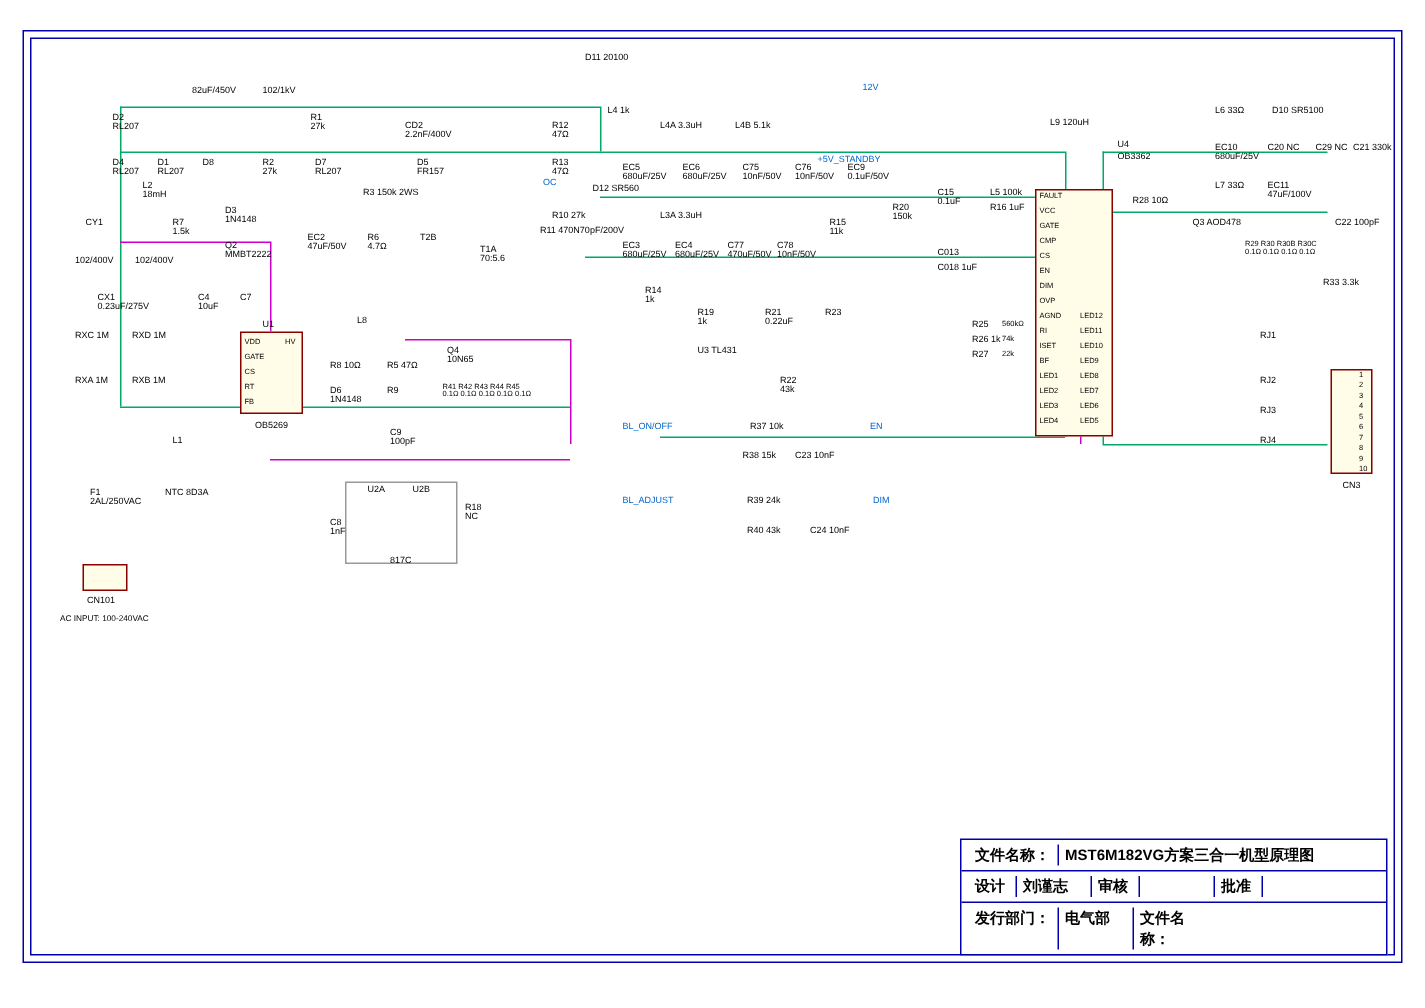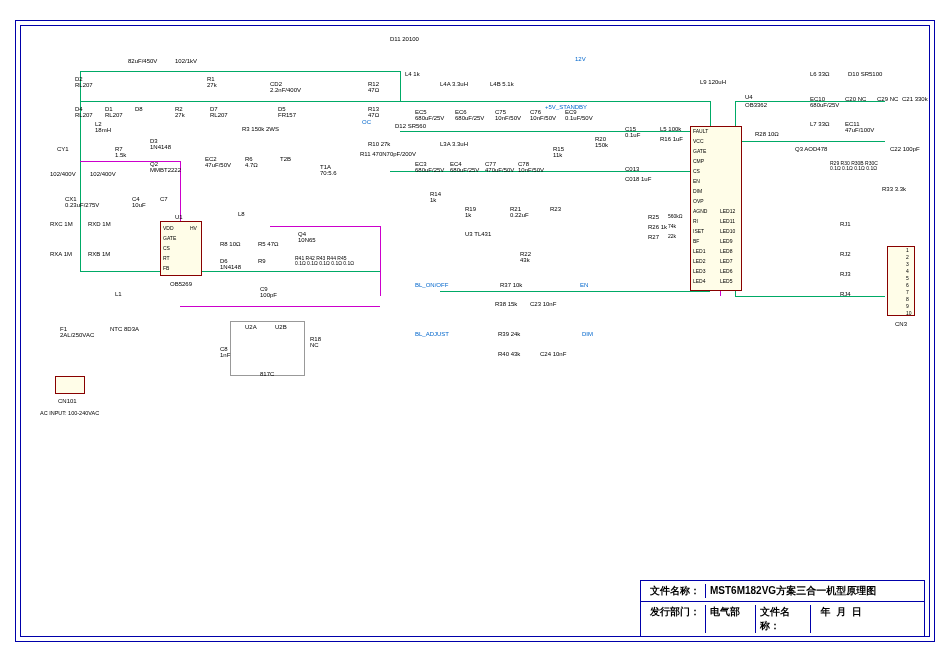--- a/index.html
+++ b/index.html
@@ -304,20 +304,25 @@
   <div class="comp-label" style="top:295px;left:875px">CN3</div>
 
 </div>
 
 <div class="title-block">
   <div class="title-row">
     <span class="title-cell" style="flex:0 0 60px">文件名称：</span>
     <span class="title-cell" style="flex:1;border-right:none">MST6M182VG方案三合一机型原理图</span>
   </div>
   <div class="title-row">
+    <span class="title-cell" style="flex:0 0 32px">设计</span>
+    <span class="title-cell" style="flex:0 0 50px">刘谨志</span>
+    <span class="title-cell" style="flex:0 0 32px">审核</span>
+    <span class="title-cell" style="flex:0 0 50px"></span>
+    <span class="title-cell" style="flex:0 0 32px">批准</span>
+    <span class="title-cell" style="flex:1;border-right:none"></span>
+  </div>
+  <div class="title-row">
     <span class="title-cell" style="flex:0 0 60px">发行部门：</span>
     <span class="title-cell" style="flex:0 0 50px">电气部</span>
     <span class="title-cell" style="flex:0 0 55px">文件名称：</span>
-    <span class="title-cell" style="flex:1;border-right:none">
-      &nbsp;&nbsp;<span>年</span>&nbsp;&nbsp;<span>月</span>&nbsp;&nbsp;<span>日</span>
-    </span>
   </div>
 </div>
 
 </body></html>

